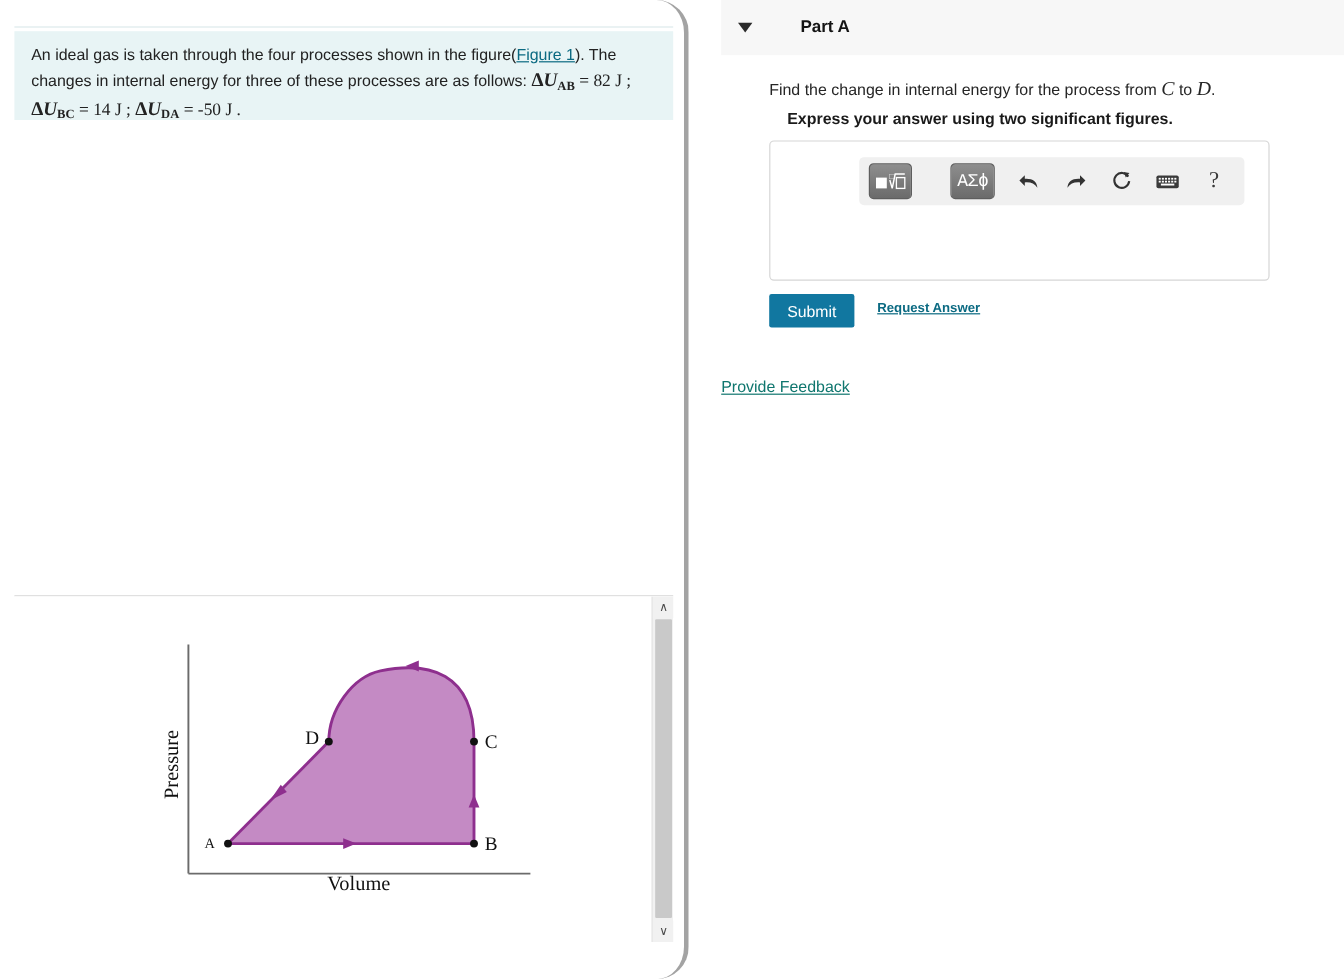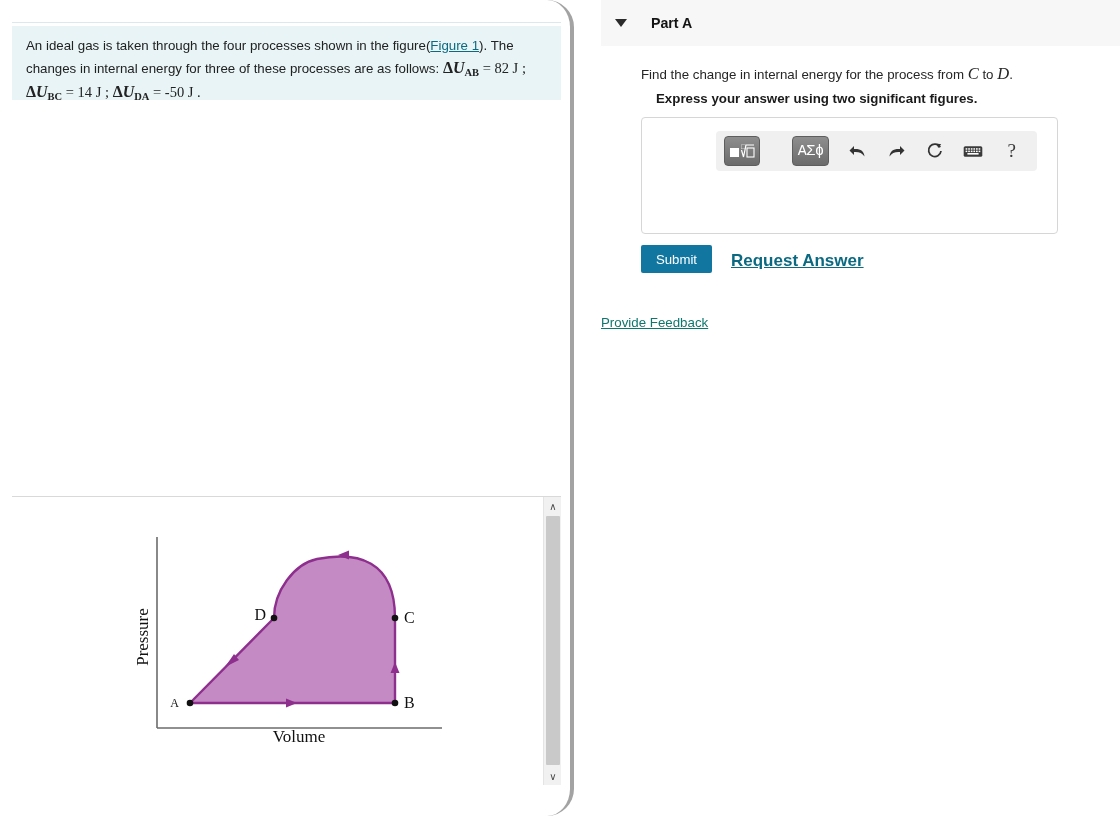--- a/index.html
+++ b/index.html
@@ -97,21 +97,21 @@
 
   
   .right-col {
     position: absolute; left: 575px; top: 0;
     width: 545px; height: 816px; background: #fff;
   }
   .part-header {
     position: absolute; left: 26px; top: 0;
     width: 519px; height: 46px;
     background: #f7f7f7;
-    display: flex; align-items: center;
+    display: flex; align-items: center; gap: 16px;
   }
   .caret {
     width: 0; height: 0; margin-left: 14px;
     border-left: 6px solid transparent;
     border-right: 6px solid transparent;
     border-top: 8px solid #2b2b2b;
     cursor: pointer;
   }
   .part-title {
     margin-left: 24px; font-size: 14.2px; font-weight: 700; color: #141414;
@@ -180,21 +180,21 @@
 
   .submit-btn {
     position: absolute; left: 641px; top: 245px;
     width: 71px; height: 28px;
     background: #1177a0; color: #fff; border: none; border-radius: 2px;
     font-size: 13.2px; cursor: pointer;
     font-family: "Liberation Sans", sans-serif;
   }
   .req-link {
     position: absolute; left: 731px; top: 251px;
-    font-size: 17px; font-weight: 700; color: #0b6a82;
+    font-size: 11px; font-weight: 700; color: #0b6a82;
     text-decoration: underline; cursor: pointer;
   }
   .feedback-link {
     position: absolute; left: 601px; top: 315px;
     font-size: 13.3px; color: #0f766e; text-decoration: underline;
     cursor: pointer;
   }
 </style>
 </head>
 <body>

